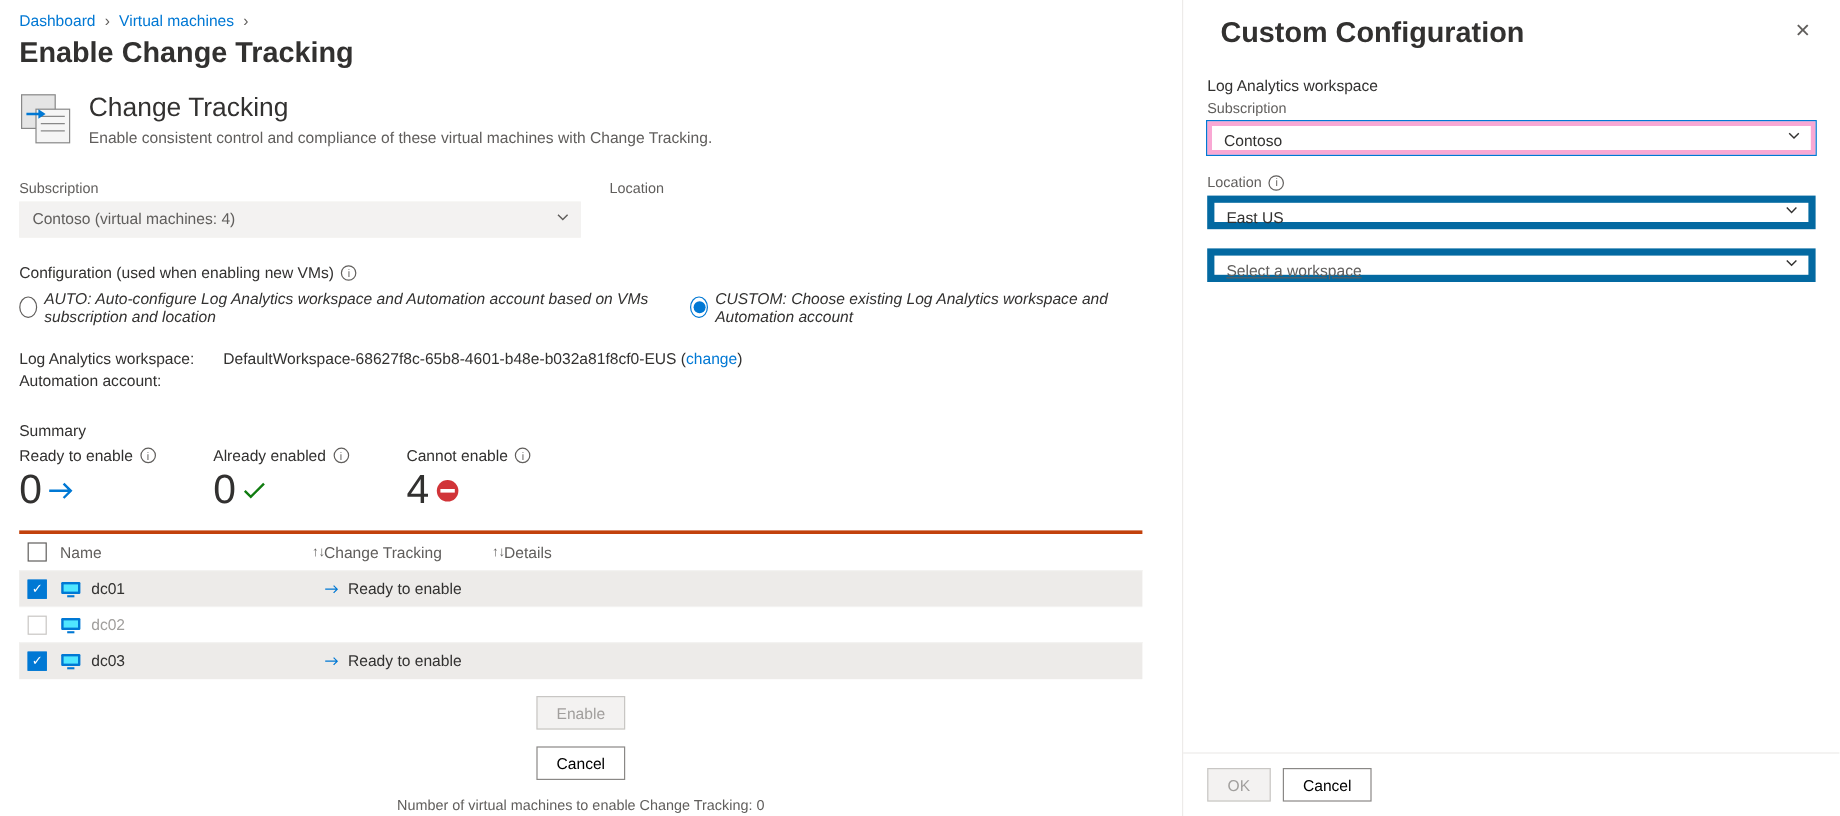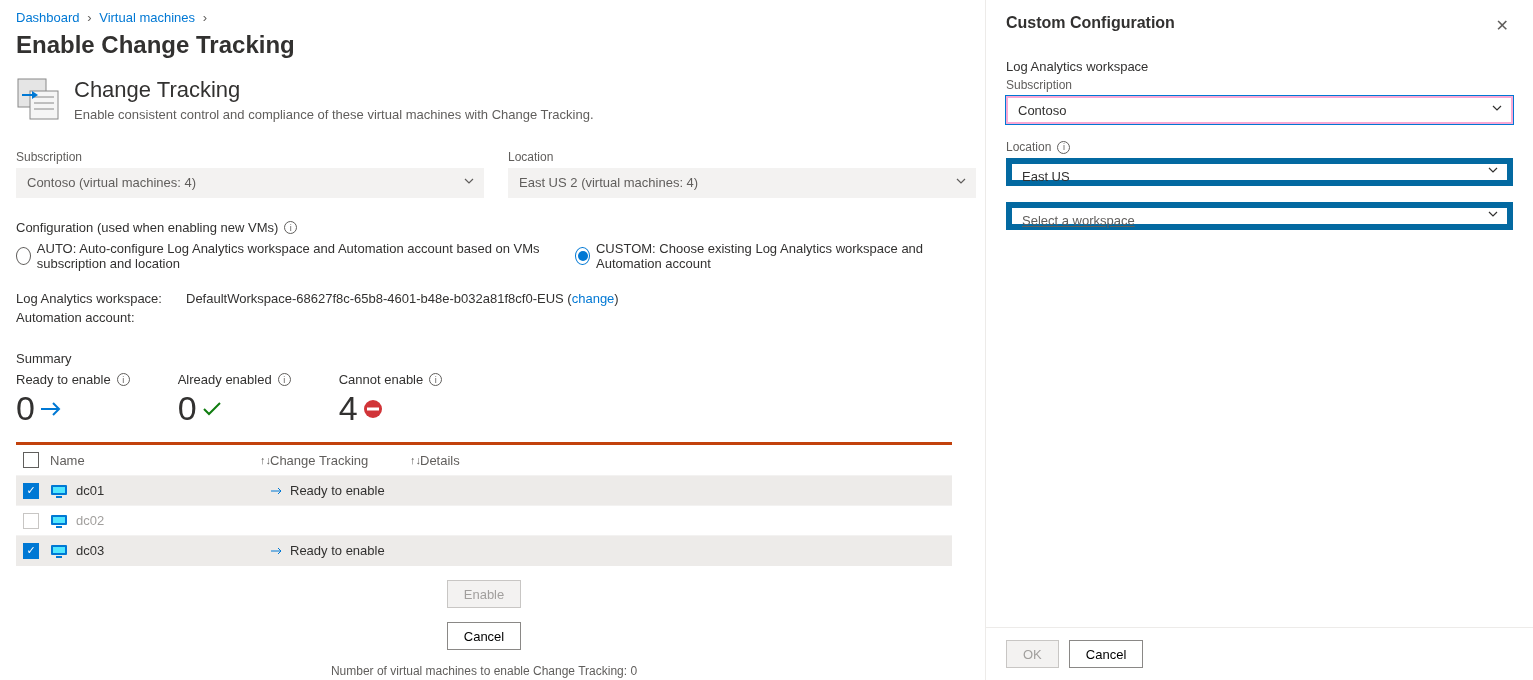--- a/index.html
+++ b/index.html
@@ -19,21 +19,21 @@
 .feature-text p { font-size: 13px; color: #605e5c; }
 
 .filters { display: flex; gap: 24px; margin-bottom: 22px; position: relative;}
 .filter { flex: 0 0 468px; }
 .filter-label { font-size: 12px; color: #605e5c; margin-bottom: 4px; display: block; }
 .filter-select { position: relative; background: #f3f2f1; border: 1px solid #f3f2f1; height: 30px; line-height: 28px; padding: 0 26px 0 10px; color: #605e5c; font-size: 13px; }
 .filter-select .chevron { position: absolute; right: 8px; top: 50%; transform: translateY(-50%); }
 
 .config-label { font-size: 13px; color: #323130; margin-bottom: 6px; display: flex; align-items: center; gap: 6px; }
 .radio-row { display: flex; gap: 18px; align-items: center; font-size: 13px; margin-bottom: 20px; }
-.radio-item { display: flex; align-items: center; gap: 6px; }
+.radio-item { display: flex; align-items: center; gap: 6px; font-style: italic; }
 .radio-outer { width: 18px; height: 18px; border-radius: 50%; border: 1px solid #605e5c; display: flex; align-items: center; justify-content: center; }
 .radio-outer.selected { border-color: #0078d4; }
 .radio-inner { width: 10px; height: 10px; border-radius: 50%; background: #0078d4; }
 
 .kv { display: flex; font-size: 13px; margin-bottom: 4px; }
 .kv .k { width: 170px; color: #323130; }
 .kv .v { color: #323130; }
 .kv .link { color: #0078d4; cursor: pointer; }
 
 .summary { margin-top: 22px; }
@@ -60,28 +60,28 @@
 .vm-icon { width:18px; height:14px; }
 
 .footer { margin-top: auto; border-top: 1px solid #edebe9; padding: 14px 0; display:flex; align-items:center; gap:14px;flex-direction:column; }
 .btn { height: 28px; padding: 0 16px; border: 1px solid #8a8886; background:#fff; font-size:13px; cursor:pointer; }
 .btn.disabled { color:#a19f9d; border-color:#c8c6c4; background:#f3f2f1; cursor:default; }
 .footer-text { font-size: 12px; color:#605e5c; }
 
 
 .panel { position:absolute; right:0; top:0; width:548px; height:680px; background:#fff; border-left:1px solid #edebe9; display:flex; flex-direction:column; }
 .panel-head { padding: 14px 20px 10px 20px; display:flex; justify-content:space-between; align-items:flex-start; }
-.panel-title { font-size: 16px; font-weight: 600; }
+.panel-title { font-size: 24px; font-weight: 600; margin-left: 11px; }
 .close-x { font-size: 16px; color:#605e5c; cursor:pointer; padding:2px 4px; }
 .panel-body { padding: 12px 20px; flex:1; }
 .form-group { margin-bottom: 16px; }
 .form-label { font-size: 13px; color:#323130; margin-bottom:4px; display:block; }
 .form-sublabel { font-size: 12px; color:#605e5c; display:flex; align-items:center; gap:6px; margin-bottom:4px;}
 .form-select { position:relative; height: 28px; border:6px solid #0369a1; padding: 0 26px 0 10px; line-height:26px; font-size:13px; background:#fff; }
-.form-select.focused { border:2px solid #f9a8d4; outline:1px solid #0078d4; }
+.form-select.focused { border:4px solid #f9a8d4; outline:1px solid #0078d4; }
 .form-select .chevron { position:absolute; right:8px; top:50%; transform:translateY(-50%); }
 .form-select.placeholder { color:#605e5c;text-decoration:underline; }
 .panel-foot { padding: 12px 20px; border-top:1px solid #edebe9; display:flex; gap:10px; }
 
 .chevron svg { width:12px; height:12px; }
 </style>
 </head>
 <body>
 
 <div class="main">
@@ -118,26 +118,20 @@
       <span class="filter-label">Subscription</span>
       <div class="filter-select">
         <span>Contoso (virtual machines: 4)</span>
         <span class="chevron"><svg viewBox="0 0 12 12">
               <path d="M2 4 L6 8 L10 4" stroke="#605e5c" fill="none" stroke-width="1.2"></path>
             </svg></span>
       </div>
     </div>
     <div class="filter">
       <span class="filter-label">Location</span>
-      <div class="filter-select">
-        <span>East US 2 (virtual machines: 4)</span>
-        <span class="chevron"><svg viewBox="0 0 12 12">
-              <path d="M2 4 L6 8 L10 4" stroke="#605e5c" fill="none" stroke-width="1.2"></path>
-            </svg></span>
-      </div>
     </div>
   </div>
 
   <div class="config-label">
     <span>Configuration (used when enabling new VMs)</span>
     <span class="info-icon">i</span>
   </div>
   <div class="radio-row">
     <div class="radio-item">
       <span class="radio-outer"></span>

